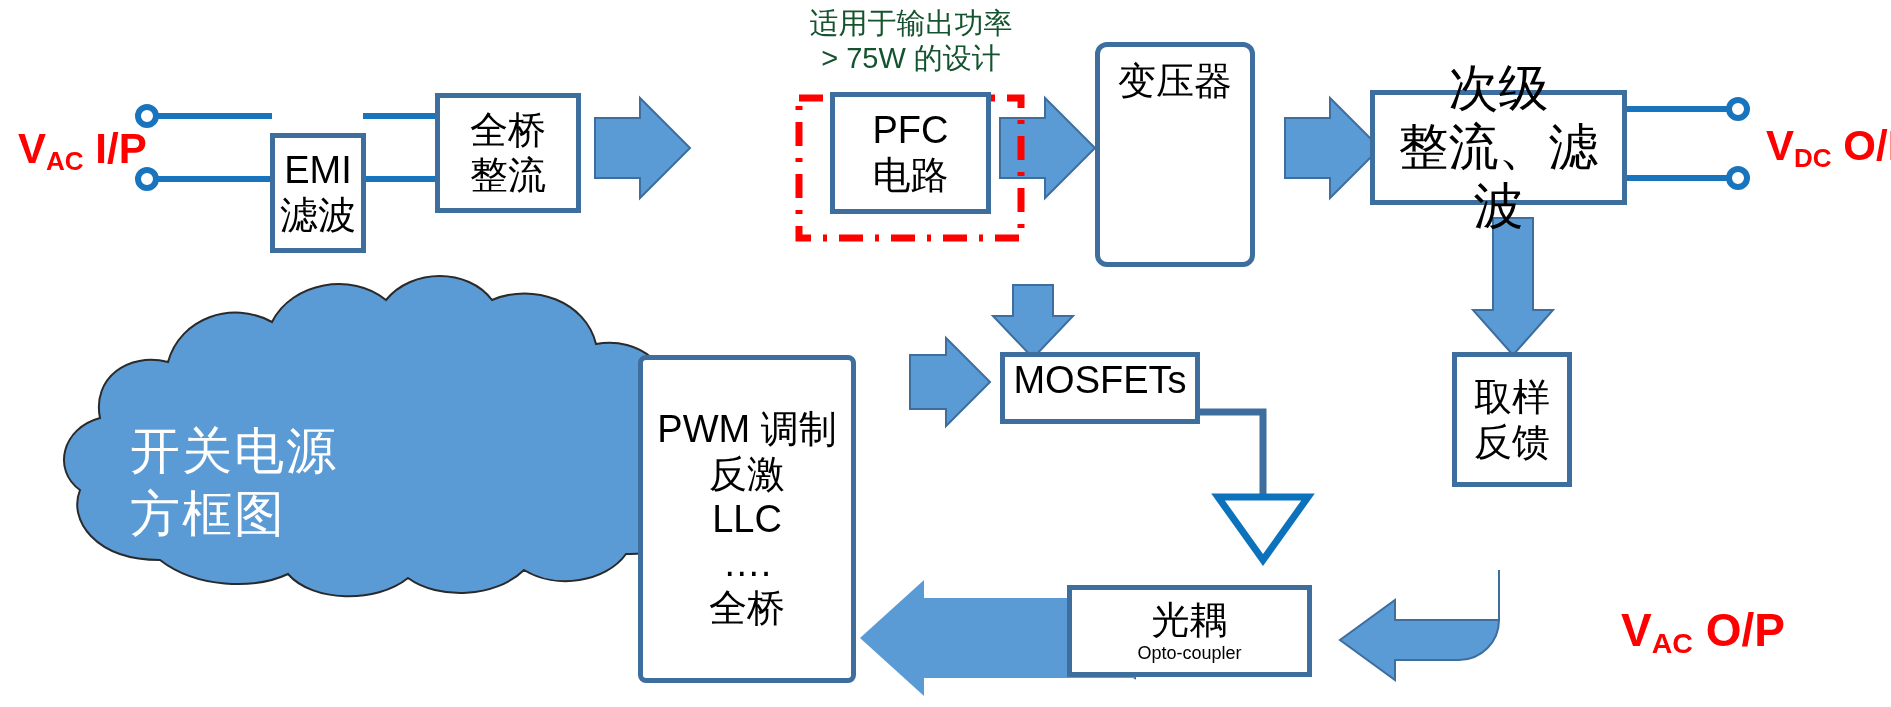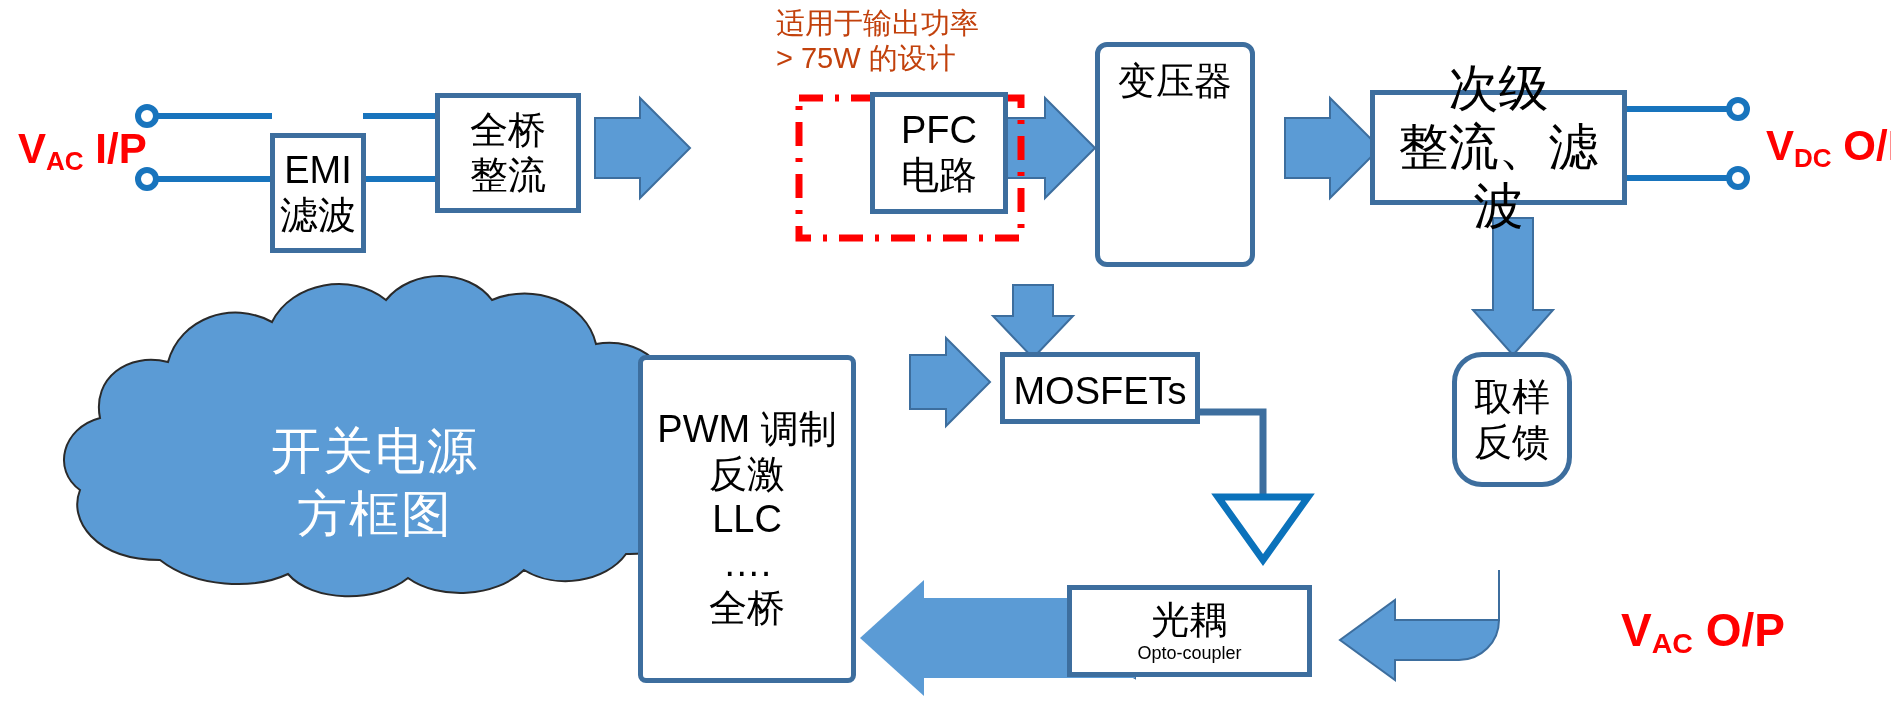--- a/index.html
+++ b/index.html
@@ -39,36 +39,36 @@
   }
   .lbl sub {
     font-size: 0.62em;
     font-weight: bold;
     vertical-align: baseline;
     position: relative;
     top: 0.26em;
   }
   .note {
     position: absolute;
-    color: #c2410c;
+    color: #14532d;
+    text-align: center;
     white-space: pre-line;
     line-height: 1.2;
   }
   svg.overlay {
     position: absolute;
     left: 0;
     top: 0;
     width: 1891px;
     height: 707px;
     pointer-events: none;
   }
   .cloudtext {
     position: absolute;
     color: #ffffff;
-    text-align: center;
     white-space: pre-line;
     line-height: 1.25;
     letter-spacing: 2px;
   }
   .sub-en { font-size: 18px; }
 </style>
 </head>
 <body>
 
 <div id="canvas">
@@ -160,37 +160,37 @@
   </svg>
 
   <div class="cloudtext" style="left:130px; top:420px; width:490px; font-size:50px;">开关电源
 方框图</div>
 
   <div class="box" style="left:270px; top:93px; width:96px; height:120px; font-size:38px;margin-top:40px;">EMI滤波</div>
 
   <div class="box" style="left:435px; top:93px; width:146px; height:120px; font-size:38px;">全桥
 整流</div>
 
-  <div class="box" style="left:870px; top:92px; width:138px; height:122px; font-size:38px;">PFC
+  <div class="box" style="left:830px; top:92px; width:161px; height:122px; font-size:38px;">PFC
 电路</div>
 
   <div class="box" style="left:1095px; top:42px; width:160px; height:225px; font-size:38px; justify-content:flex-start; padding-top:12px;border-radius:12px;">变压器</div>
 
   <div class="box" style="left:1370px; top:90px; width:257px; height:115px; font-size:50px;">次级
 整流、滤波</div>
 
   <div class="box" style="left:638px; top:355px; width:218px; height:328px; font-size:38px;border-radius:8px;">PWM 调制
 反激
 LLC
 ….
 全桥</div>
 
-  <div class="box" style="left:1000px; top:352px; width:200px; height:72px; font-size:38px; justify-content:flex-start; padding-top:12px;">MOSFETs</div>
-
-  <div class="box" style="left:1452px; top:352px; width:120px; height:135px; font-size:38px;border-radius:30px;">取样
+  <div class="box" style="left:1000px; top:352px; width:200px; height:72px; font-size:38px; justify-content:flex-start; padding-top:1px;">MOSFETs</div>
+
+  <div class="box" style="left:1452px; top:352px; width:120px; height:135px; font-size:38px;">取样
 反馈</div>
 
   <div class="box" style="left:1067px; top:585px; width:245px; height:92px; font-size:38px;">
     <span>光耦</span>
     <span class="sub-en">Opto-coupler</span>
   </div>
 
   <div class="lbl" style="left:18px; top:125px; font-size:42px;">
     <span>V</span><sub>AC</sub> <span>I/P</span>
   </div>

